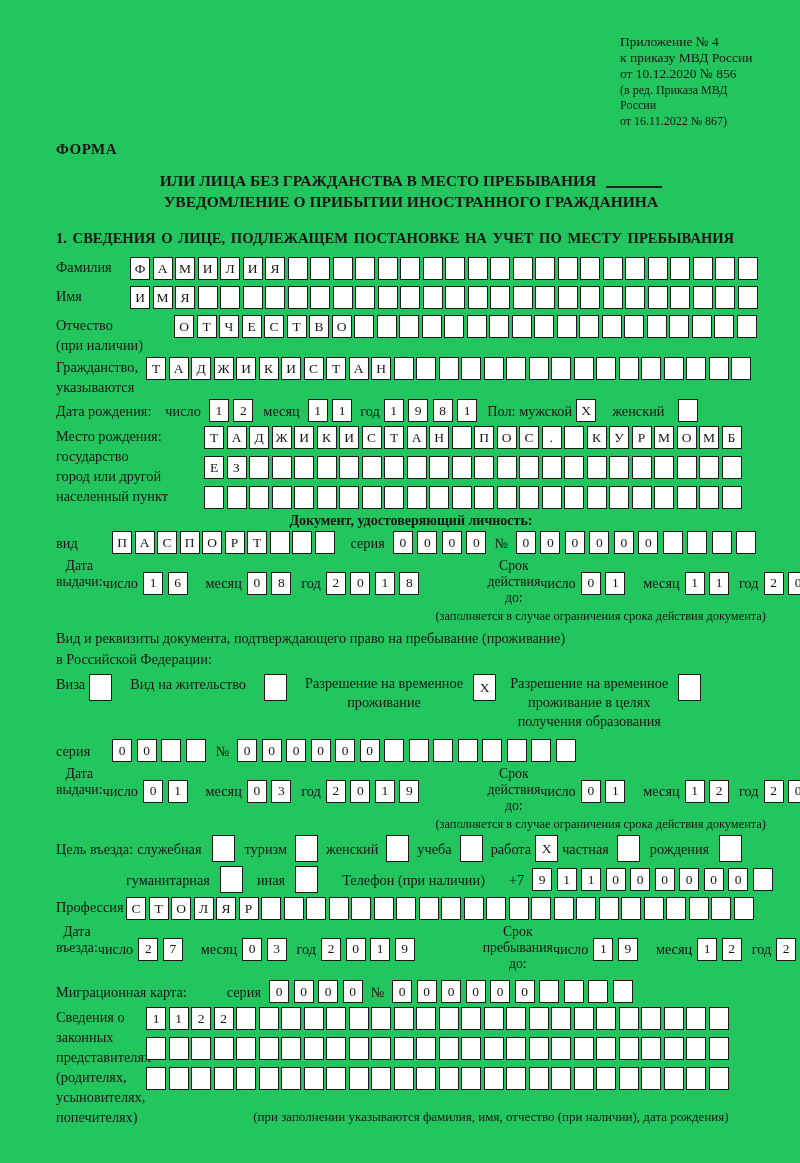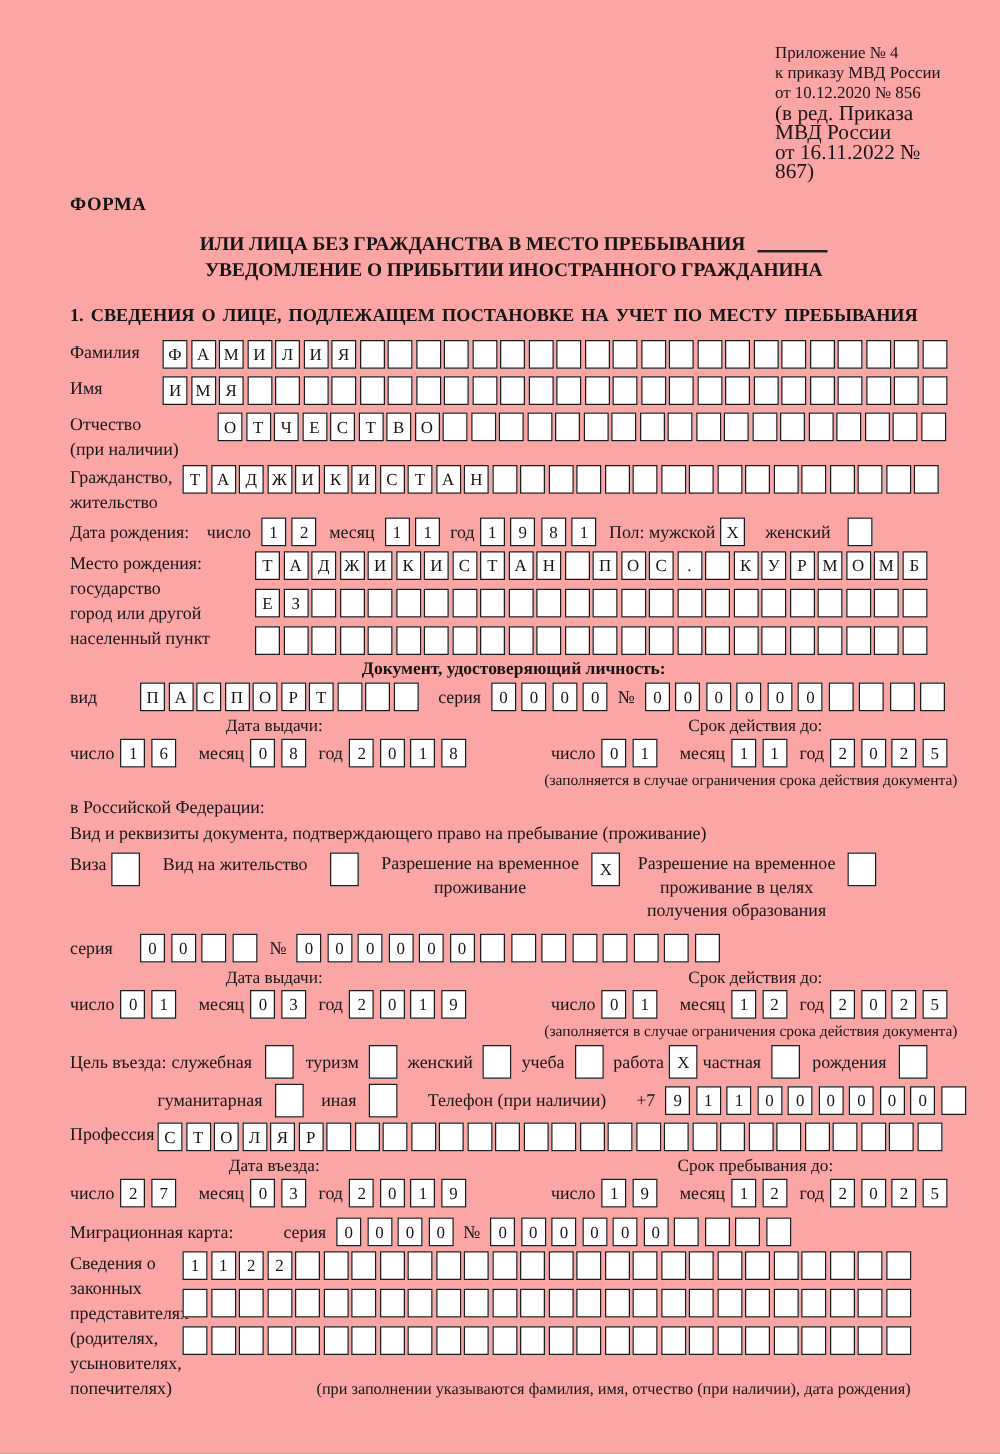--- a/index.html
+++ b/index.html
@@ -1,43 +1,43 @@
 <!DOCTYPE html>
 <html><head>
 <meta charset="utf-8">
 <style>
   html,body{margin:0;padding:0;background:#9a9a9a;}
   .page{
-    position:relative;width:800px;height:1163px;margin:0 auto;background:#fca5a5;
+    position:relative;width:800px;height:1163px;margin:0 auto;background:#22c55e;
     box-sizing:border-box;padding:34px 34px 0 56px;
     font-family:"Liberation Serif","DejaVu Serif",serif;color:#151515;overflow:hidden;
   }
   .appendix{margin-left:564px;font-size:13.5px;line-height:16px;}
-  .appendix .note{font-size:17px;line-height:15px;margin-top:1px;}
+  .appendix .note{font-size:12px;line-height:15px;margin-top:1px;}
   .forma{font-weight:bold;font-size:15px;margin-top:12px;letter-spacing:.5px;}
   .title{text-align:center;font-weight:bold;font-size:15.5px;line-height:21px;margin-top:12px;}
   .blank{display:inline-block;width:56px;border-bottom:2px solid #222;margin-left:10px;transform:translateY(2px);}
   .sect{font-weight:bold;font-size:14.6px;margin-top:18px;word-spacing:2px;}
   .row{display:flex;align-items:flex-start;margin-top:6px;}
   .ai-c{align-items:center;}
   .lab{font-size:14.3px;line-height:20px;white-space:nowrap;}
   .labcol{flex:0 0 auto;}
   .labcol .lab{display:block;}
   .w74{width:74px;} .w118{width:118px;} .w90{width:90px;} .w148{width:148px;} .w70{width:70px;} .w56{width:56px;}
   .cells{display:inline-flex;column-gap:2.5px;}
   .g4{column-gap:4.5px;}
   .cell{
     box-sizing:border-box;flex:0 0 20px;width:20px;height:23px;border:1.5px solid #1b1b1b;
     display:flex;align-items:center;justify-content:center;font-size:13.5px;background:#fff;
   }
   .cbx .cell{flex-basis:23px;width:23px;height:27px;}
   .stack{display:flex;flex-direction:column;row-gap:7px;}
   .center-b{text-align:center;font-weight:bold;font-size:14px;margin-top:4px;}
   .dates-row{display:flex;margin-top:4px;}
-  .dg{display:flex;flex-direction:column;justify-content:center;}
+  .dg{display:flex;flex-direction:row;justify-content:center;}
   .dg2{margin-left:58px;}
   .dg-head{text-align:center;font-size:13.8px;line-height:16px;}
   .dg-fields{display:flex;align-items:center;margin-top:2px;}
   .dg-fields .lab{margin-right:5px;}
   .dg-fields .cells{margin-right:10px;}
   .fineprint{font-size:12.4px;line-height:14px;text-align:right;margin-top:3px;}
   .para{font-size:14.3px;line-height:21px;margin-top:5px;}
   .opt{text-align:center;font-size:14.3px;line-height:19px;}
   .ml4{margin-left:4px;} .ml8{margin-left:8px;} .ml10{margin-left:10px;}
   .ml14{margin-left:14px;} .ml16{margin-left:16px;} .ml18{margin-left:18px;} .ml24{margin-left:24px;}
@@ -166,21 +166,21 @@
         <span class="cell"></span>
         <span class="cell"></span>
         <span class="cell"></span>
         <span class="cell"></span>
       </span>
   </div>
 
   <div class="row mt2">
     <div class="labcol w90">
       <span class="lab">Гражданство,</span>
-      <span class="lab">жительство</span>
+      <span class="lab">указываются</span>
     </div>
     <span class="cells">
         <span class="cell">Т</span>
         <span class="cell">А</span>
         <span class="cell">Д</span>
         <span class="cell">Ж</span>
         <span class="cell">И</span>
         <span class="cell">К</span>
         <span class="cell">И</span>
         <span class="cell">С</span>
@@ -404,22 +404,22 @@
             <span class="cell">0</span>
             <span class="cell">2</span>
             <span class="cell">5</span>
           </span>
       </div>
     </div>
   </div>
   <div class="fineprint">(заполняется в случае ограничения срока действия документа)</div>
 
   <div class="para">
+    <div>Вид и реквизиты документа, подтверждающего право на пребывание (проживание)</div>
     <div>в Российской Федерации:</div>
-    <div>Вид и реквизиты документа, подтверждающего право на пребывание (проживание)</div>
   </div>
 
   <div class="row mt4">
     <span class="lab">Виза</span>
     <span class="cells cbx ml4">
         <span class="cell"></span>
       </span>
     <span class="lab ml18">Вид на жительство</span>
     <span class="cells cbx ml18">
         <span class="cell"></span>

